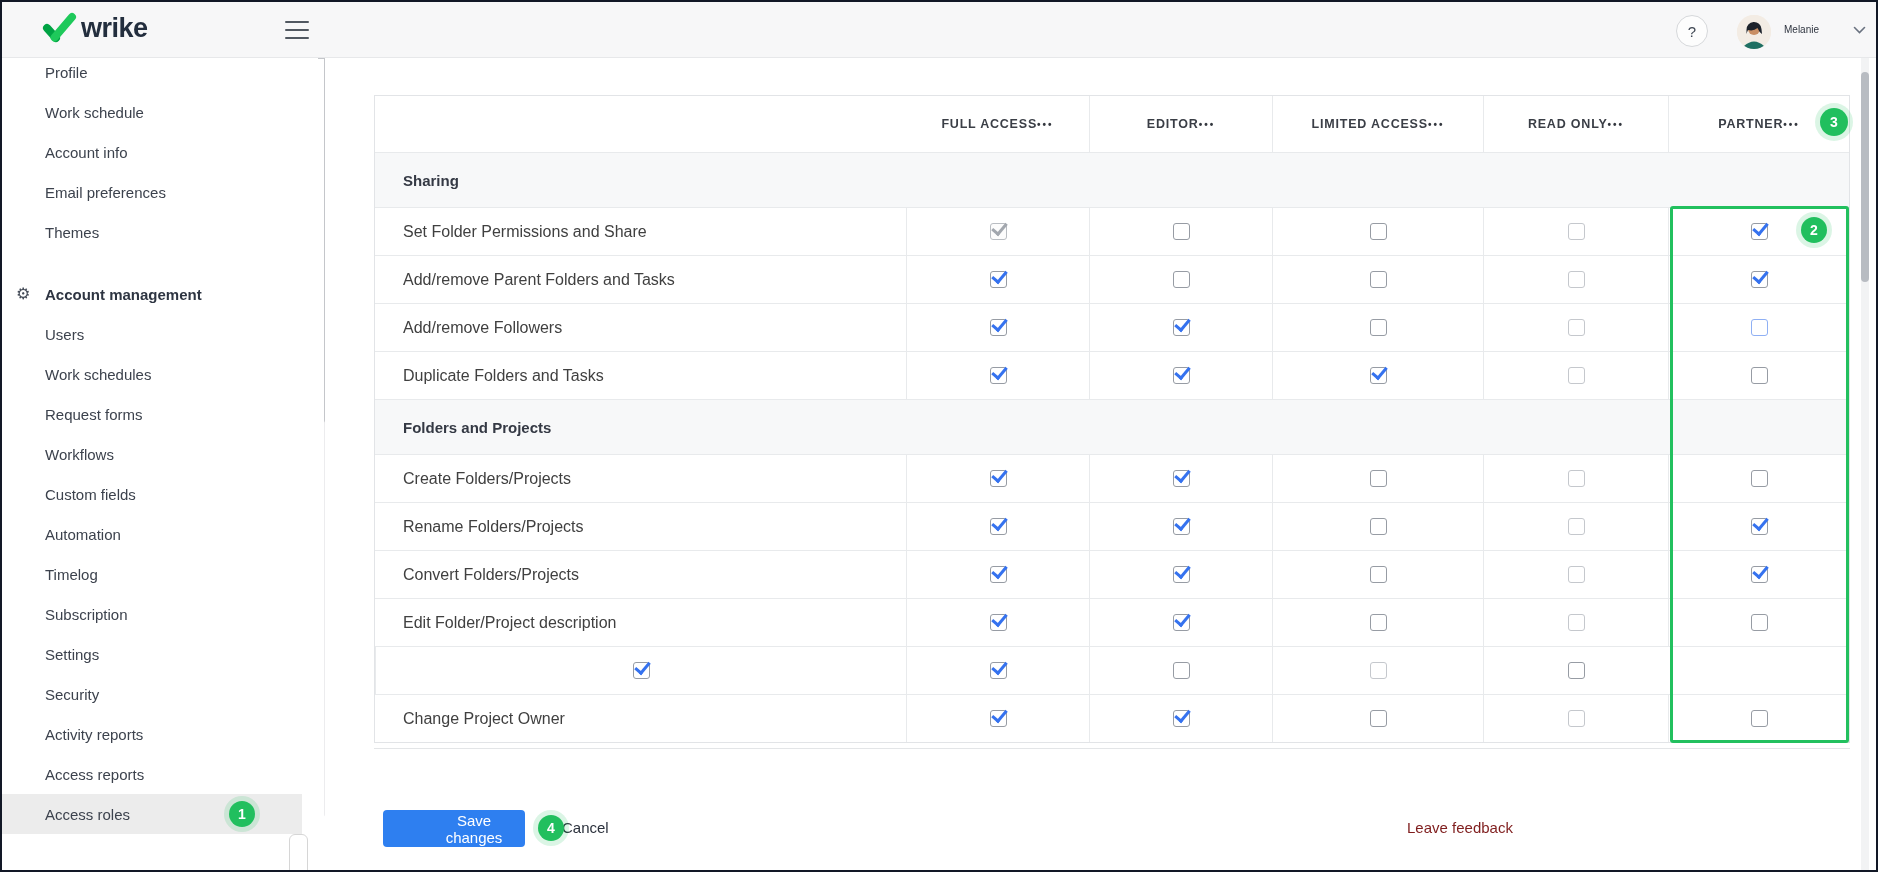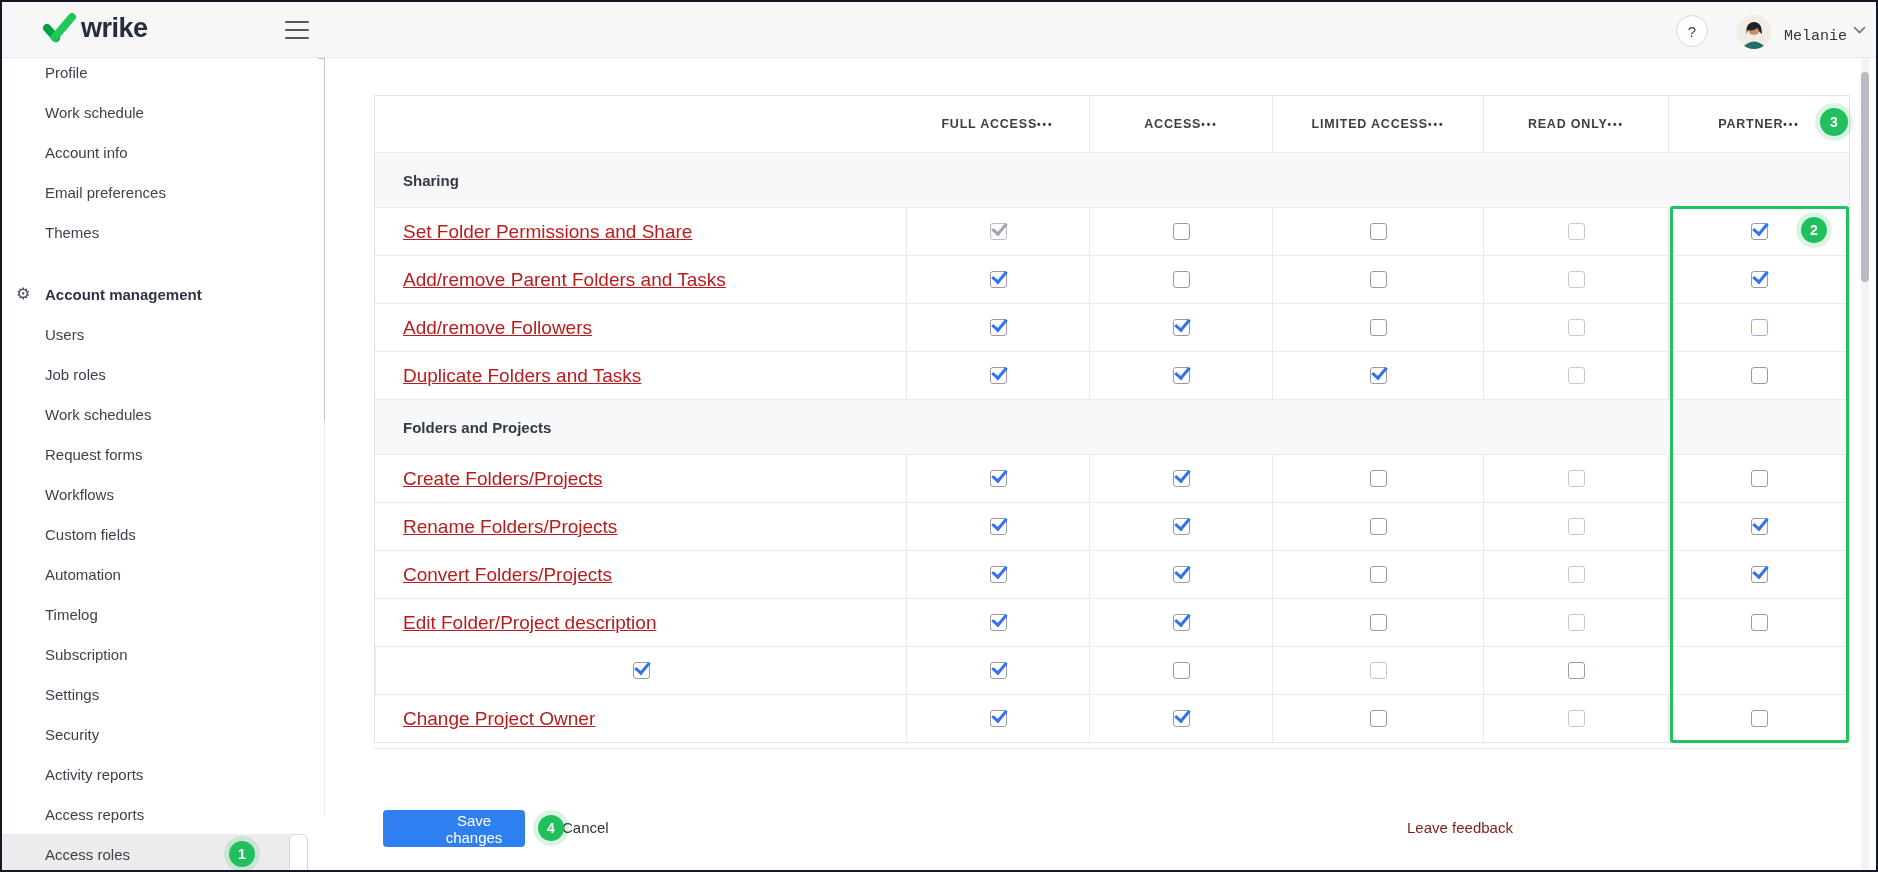--- a/index.html
+++ b/index.html
@@ -6,21 +6,21 @@
   .frame{position:relative;width:1878px;height:872px;background:#fff;border:2px solid #121826;box-sizing:border-box;overflow:hidden;margin:0 auto;}
 
   
   .topbar{position:absolute;left:0;top:0;width:100%;height:55px;background:#f7f7f8;border-bottom:1px solid #e7e8ea;z-index:20;}
   .logo{position:absolute;left:40px;top:10px;display:flex;align-items:center;gap:3px;}
   .logo-word{font-size:27px;font-weight:700;color:#232e3e;letter-spacing:-0.5px;}
   .hamburger{position:absolute;left:283px;top:19px;width:24px;height:18px;display:flex;flex-direction:column;justify-content:space-between;cursor:pointer;}
   .hamburger span{display:block;height:2px;background:#515861;border-radius:1px;}
   .help-btn{position:absolute;left:1674px;top:13px;width:30px;height:30px;border:1px solid #d6d8db;border-radius:50%;background:#fdfdfd;color:#3f4753;font-size:15px;display:flex;align-items:center;justify-content:center;}
   .avatar{position:absolute;left:1735px;top:13px;width:34px;height:34px;border-radius:50%;overflow:hidden;background:#f3ece4;}
-  .user-name{position:absolute;left:1782px;top:7px;height:55px;display:flex;align-items:center;font-size:15px;color:#2f3540;font-family:Liberation Mono, monospace;}
+  .user-name{position:absolute;left:1782px;top:0;height:55px;display:flex;align-items:center;font-size:10px;color:#2f3540;}
   .chev{position:absolute;left:1851px;top:24px;}
 
   
   .sidebar{position:absolute;left:0;top:57px;width:322px;height:815px;background:#fff;overflow:hidden;z-index:5;}
   .side-list{margin-top:-7px;}
   .side-item{position:relative;height:40px;display:flex;align-items:center;padding-left:43px;font-size:15px;color:#3c424d;cursor:pointer;box-sizing:border-box;width:300px;}
   .side-item.bold{font-weight:700;color:#2e3542;}
   .side-item.selected{background:#ececec;}
   .side-gear{position:absolute;left:14px;top:50%;transform:translateY(-50%);font-family:"DejaVu Sans",sans-serif;font-size:16px;color:#474e5a;line-height:1;}
   .side-spacer{height:22px;}
@@ -38,21 +38,21 @@
   .thead,.prow{display:grid;grid-template-columns:531px 183px 183px 211px 185px 181px;}
   .thead{height:56px;}
   .hcell{display:flex;align-items:center;justify-content:center;gap:0;}
   .hcell.bl{border-left:1px solid #e8eaec;}
   .hlab{font-size:12.5px;font-weight:700;letter-spacing:.8px;color:#3a3e46;}
   .hdots{font-size:10px;font-weight:700;letter-spacing:2px;color:#33373e;cursor:pointer;}
   .band{height:55px;display:flex;align-items:center;padding-left:28px;background:#f7f8f9;border-top:1px solid #e8eaec;box-sizing:border-box;}
   .band-title{font-size:15px;font-weight:700;color:#343944;}
   .prow{height:48px;border-top:1px solid #e8eaec;box-sizing:border-box;}
   .cell{display:flex;align-items:center;}
-  .lcell{padding-left:28px;font-size:19px;color:#b91c1c;text-decoration:underline;}
+  .lcell{padding-left:28px;font-size:16px;color:#404040;}
   .ccell{justify-content:center;}
   .ccell.bl{border-left:1px solid #e8eaec;}
 
   
   .cb{position:relative;width:17px;height:17px;border:1.5px solid #979ca4;border-radius:3px;background:#fff;display:inline-block;box-sizing:border-box;cursor:pointer;}
   .cb.checked::after,.cb.checked-disabled::after{content:'';position:absolute;left:4px;top:-4px;width:6px;height:12px;border:solid #3572ef;border-width:0 3px 3px 0;transform:rotate(40deg);}
   .cb.checked-disabled{border-color:#b9bdc2;background:#fcfcfc;}
   .cb.checked-disabled::after{border-color:#a2a7ae;}
   .cb.unchecked-muted{border-color:#c5c8cd;}
   .cb.unchecked-focus{border-color:#8fb0f4;}
@@ -121,23 +121,20 @@
         </div>
         <div class="side-spacer"></div>
         <div class="side-item bold">
           <span class="side-gear">⚙</span>
           <span class="side-label">Account management</span>
         </div>
         <div class="side-item">
           <span class="side-label">Users</span>
         </div>
         <div class="side-item">
-          <span class="side-label">Job roles</span>
-        </div>
-        <div class="side-item">
           <span class="side-label">Work schedules</span>
         </div>
         <div class="side-item">
           <span class="side-label">Request forms</span>
         </div>
         <div class="side-item">
           <span class="side-label">Workflows</span>
         </div>
         <div class="side-item">
           <span class="side-label">Custom fields</span>
@@ -175,21 +172,21 @@
   <div class="pill-artifact"></div>
 
   <div class="ptable">
     <div class="thead" id="thead">
         <div class="hcell"></div>
         <div class="hcell">
           <span class="hlab">FULL ACCESS</span>
           <span class="hdots">•••</span>
         </div>
         <div class="hcell bl">
-          <span class="hlab">ACCESS</span>
+          <span class="hlab">EDITOR</span>
           <span class="hdots">•••</span>
         </div>
         <div class="hcell bl">
           <span class="hlab">LIMITED ACCESS</span>
           <span class="hdots">•••</span>
         </div>
         <div class="hcell bl">
           <span class="hlab">READ ONLY</span>
           <span class="hdots">•••</span>
         </div>

